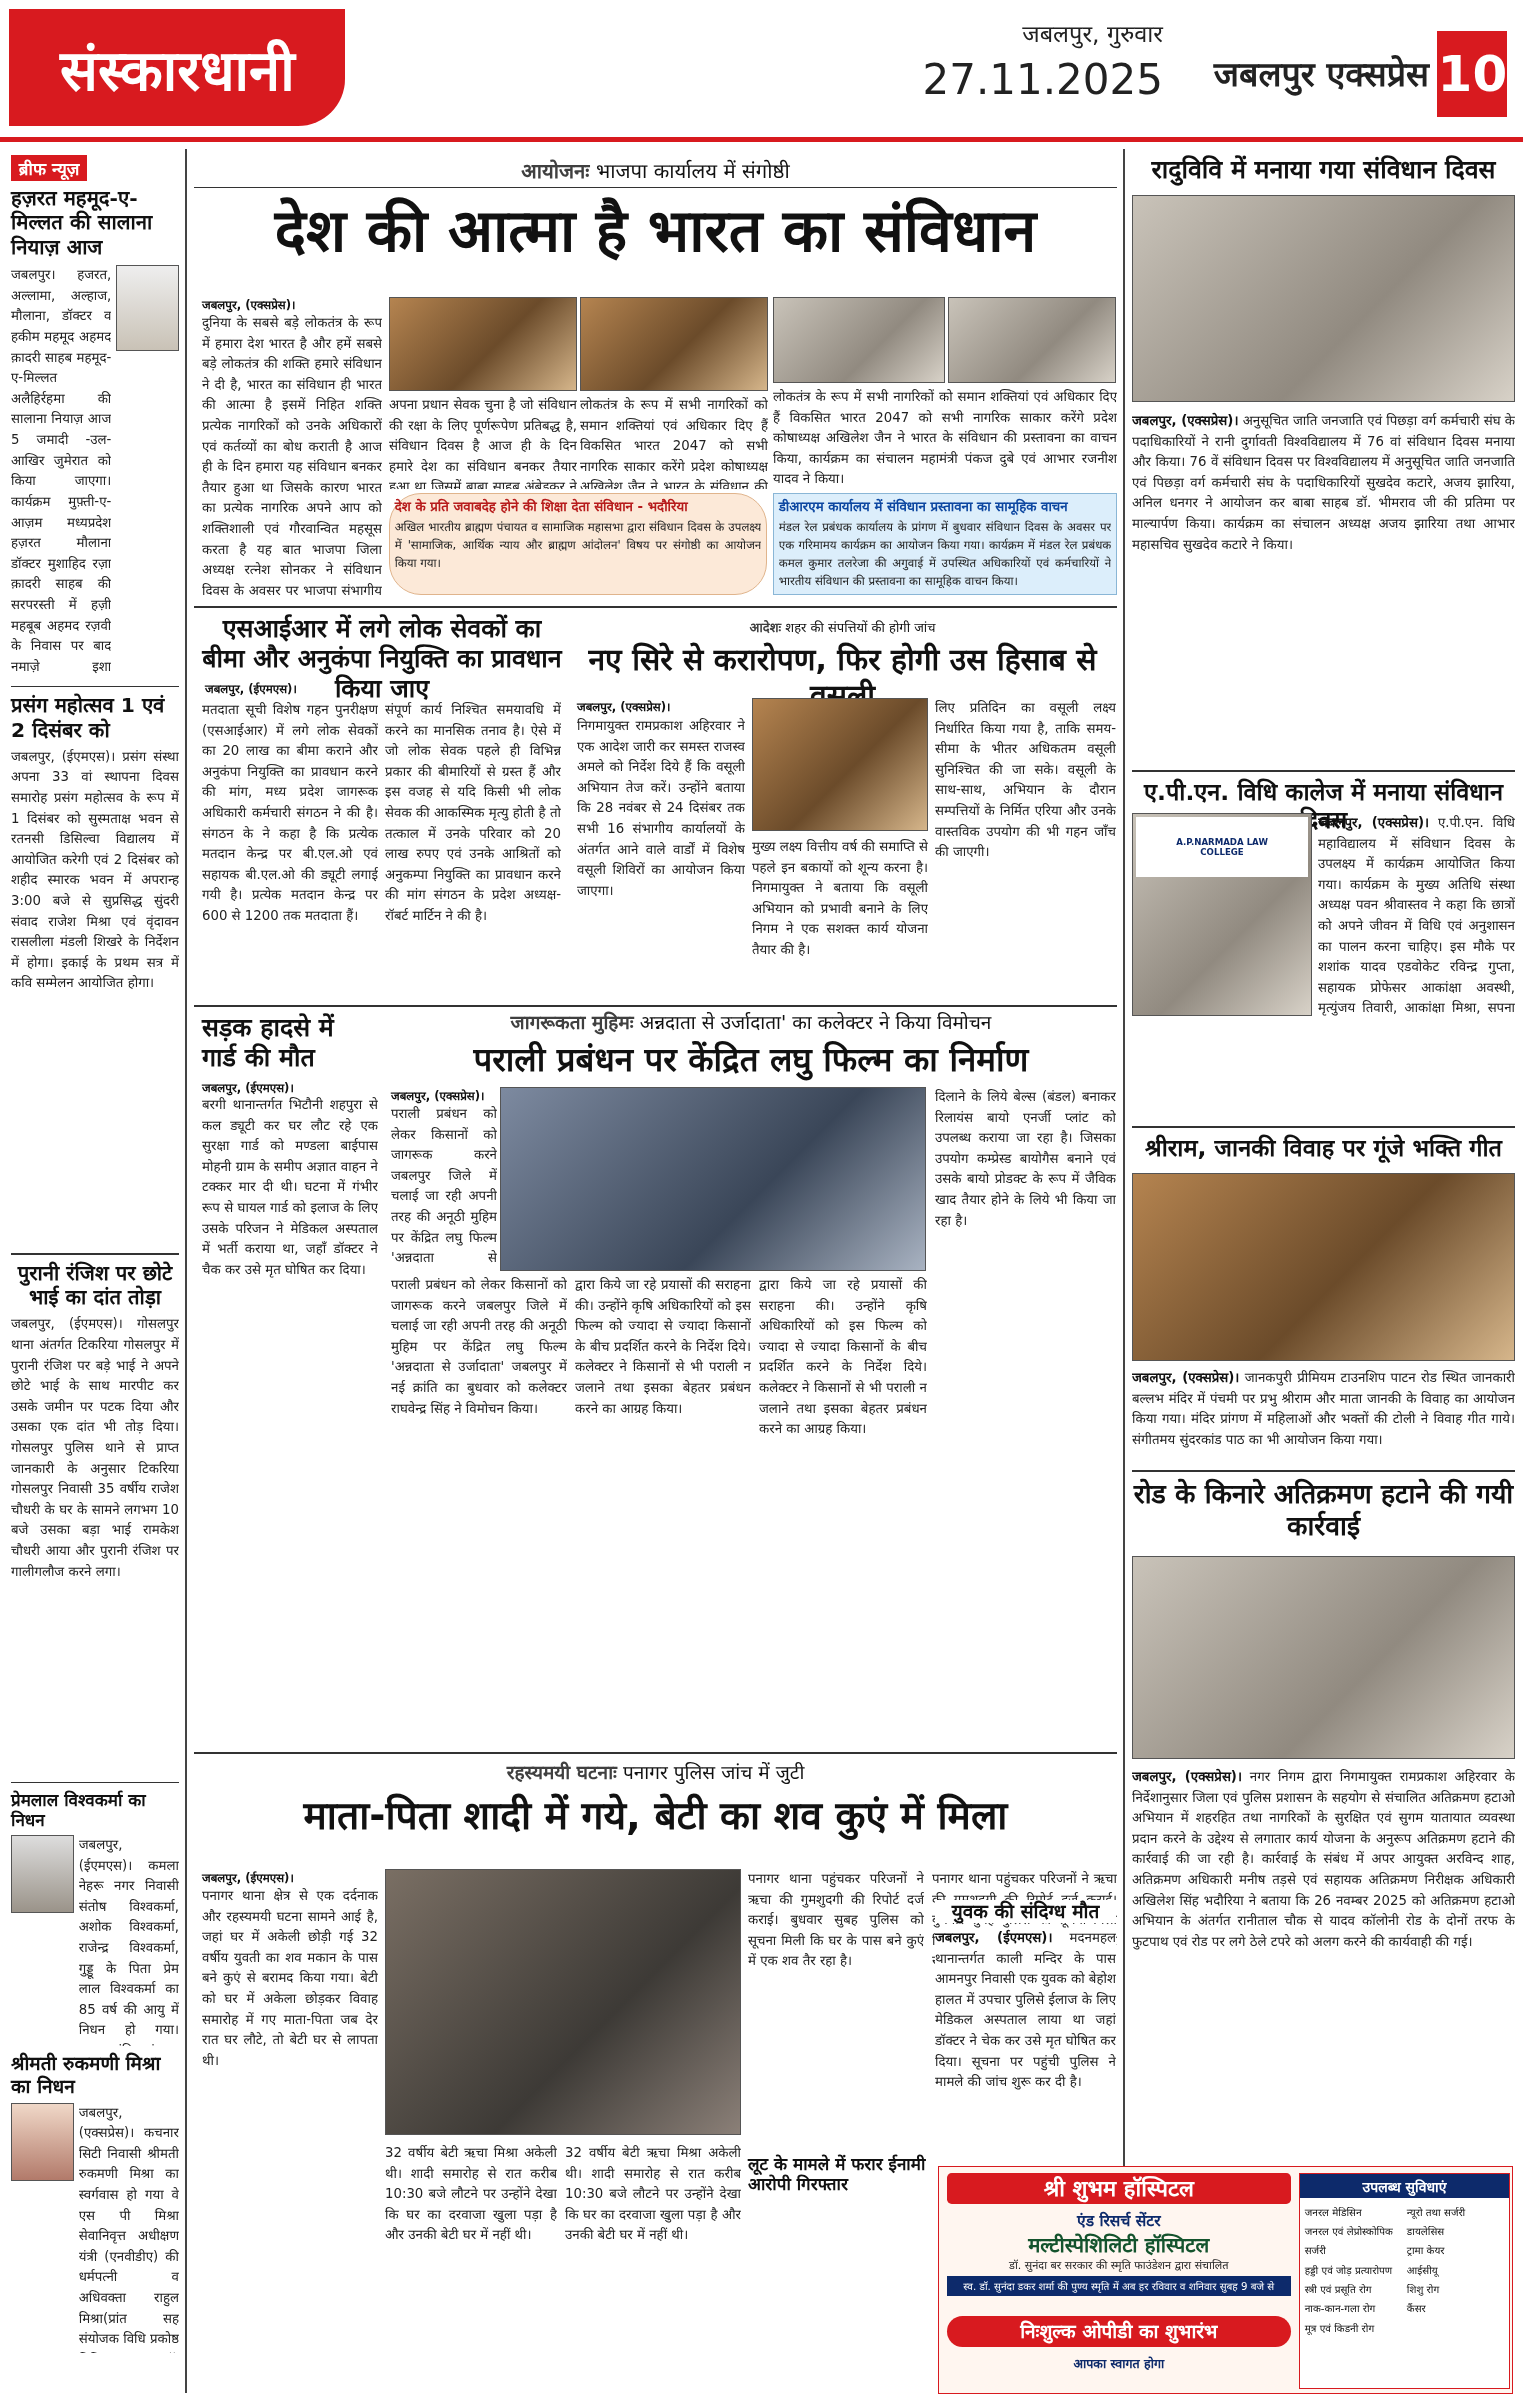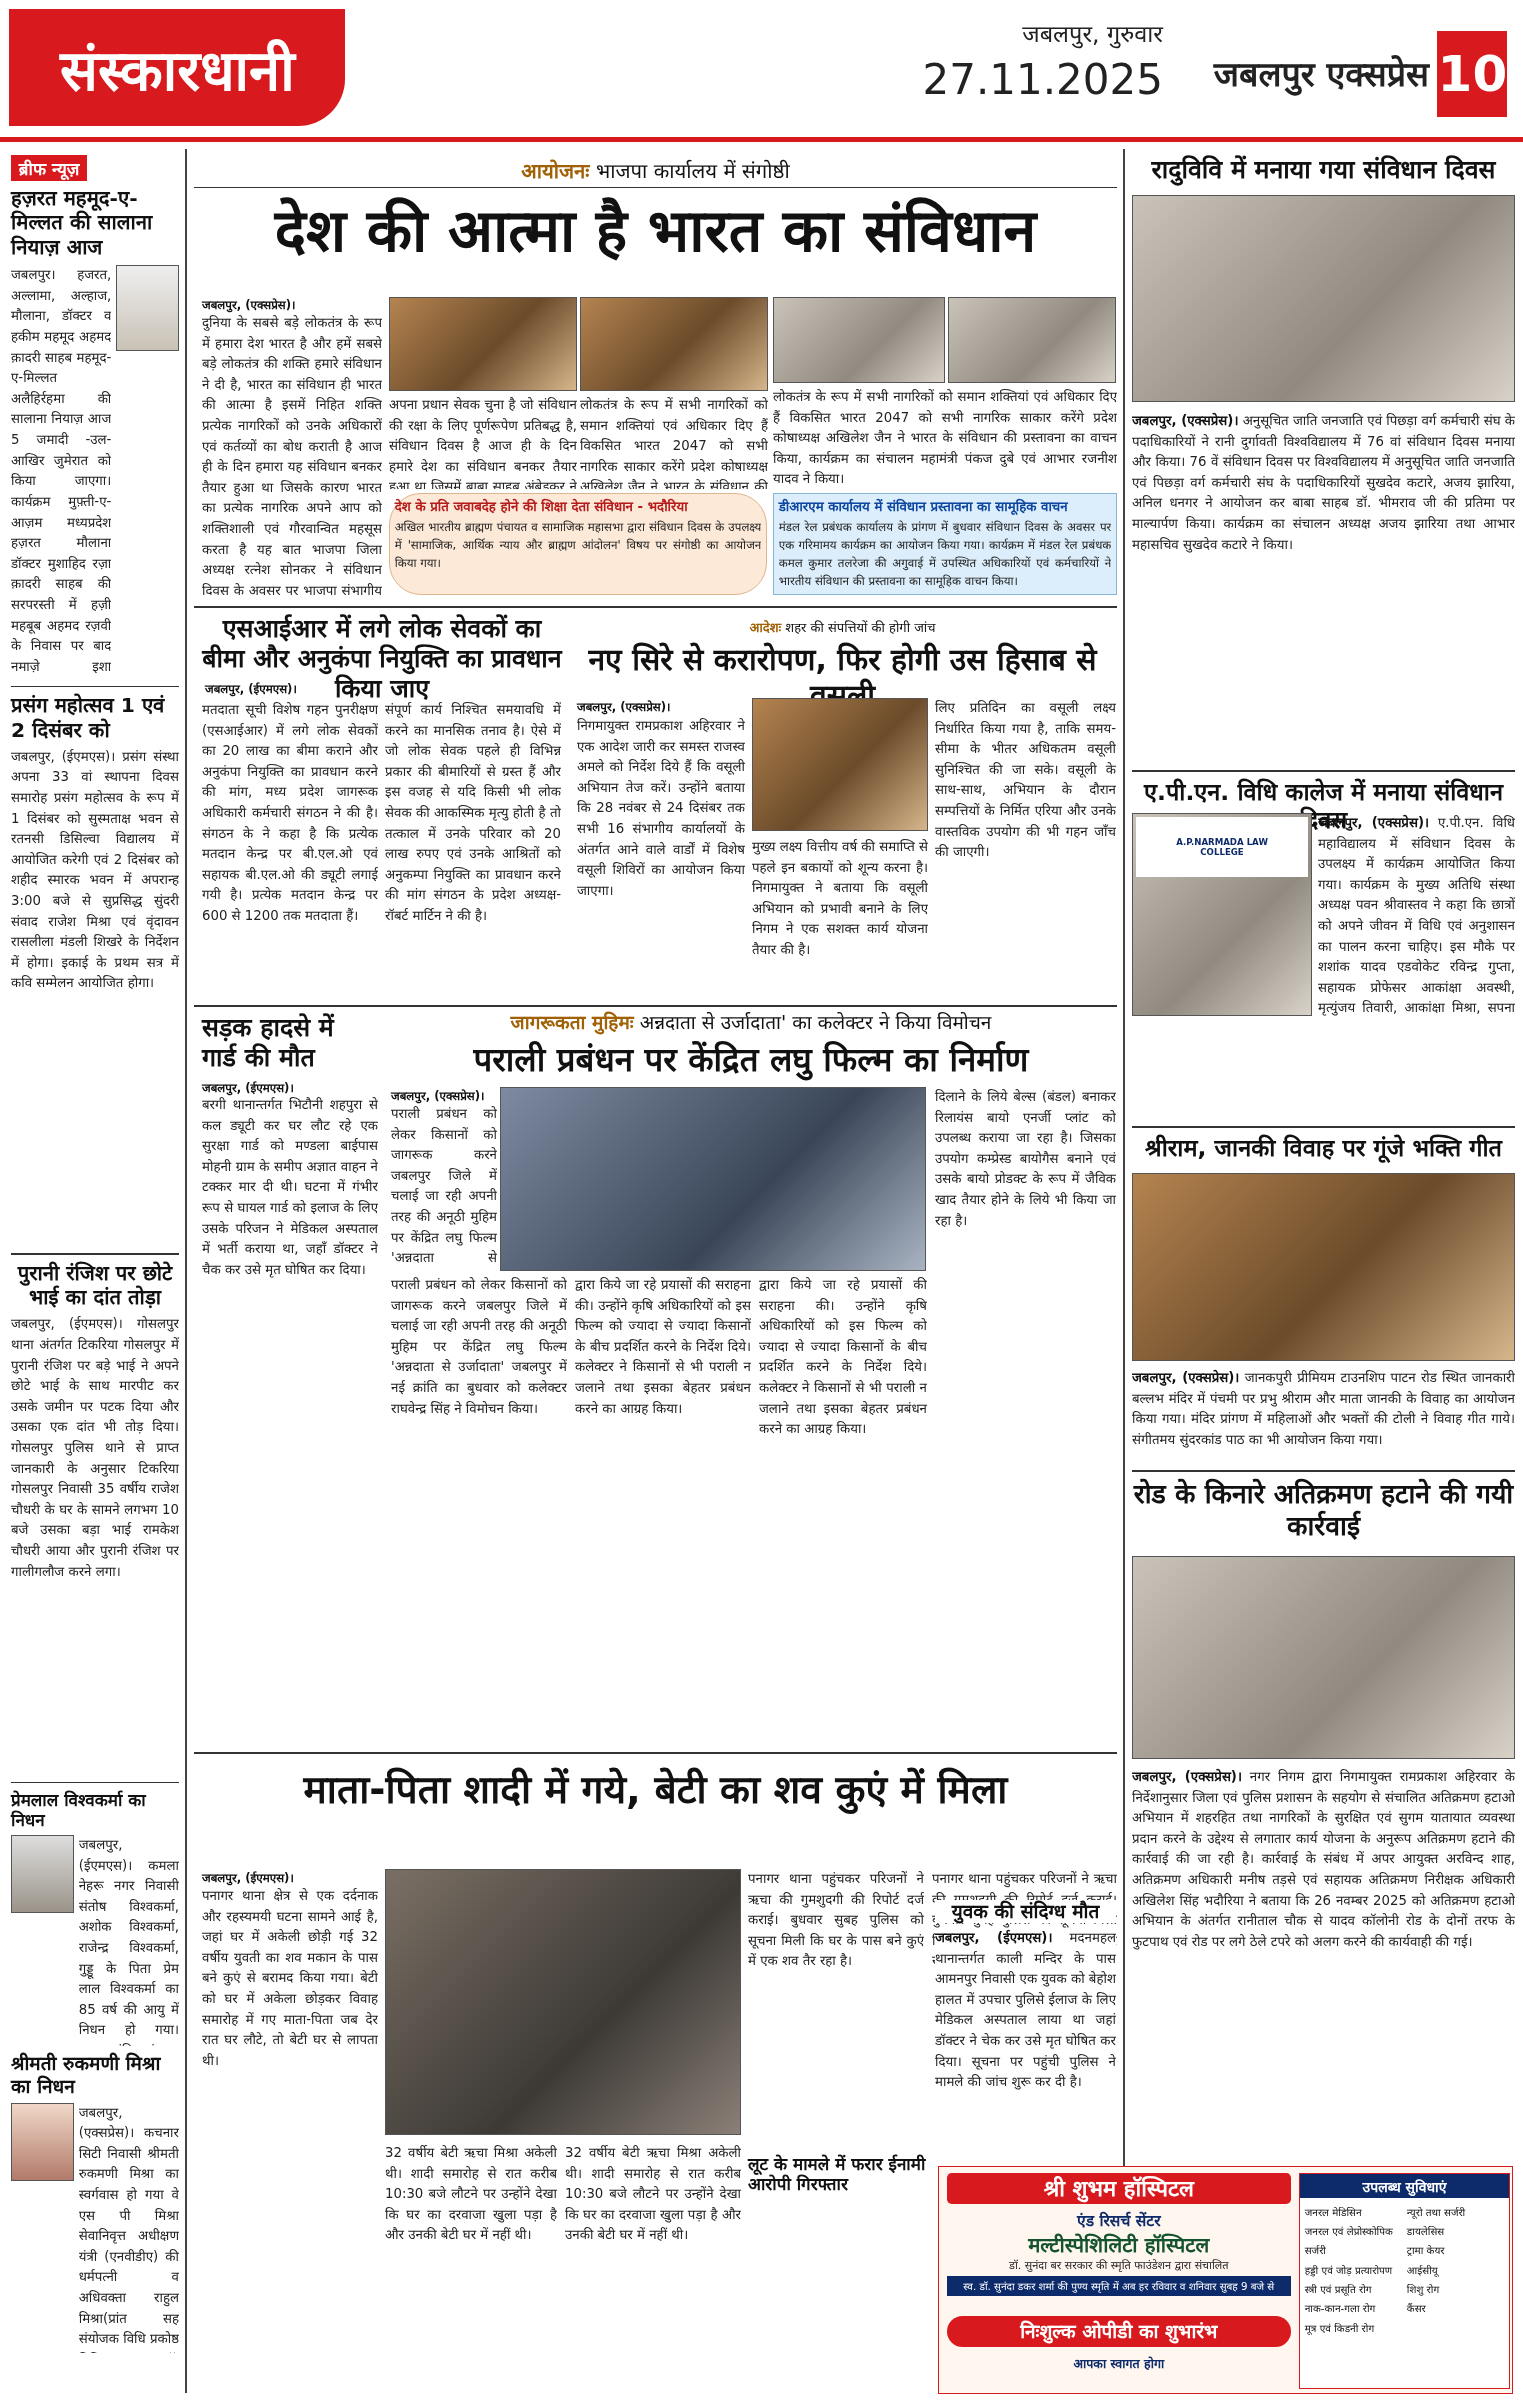--- a/index.html
+++ b/index.html
@@ -9,21 +9,21 @@
   .mast-logo { left: 9.4px; top: 9.4px; width: 336px; height: 117px; background: #d81a1f; border-radius: 0 0 47px 0; color: #fff; font-size: 56px; font-weight: bold; display:flex; align-items:center; justify-content:center; font-family: "DejaVu Serif", serif; }
   .mast-place { position:absolute; right: 360px; top: 17px; font-size: 23.5px; color:#222; }
   .mast-date { position:absolute; right: 360px; top: 55px; font-size: 42px; color:#222; }
   .mast-paper { position:absolute; right: 94px; top: 50px; font-size: 34px; font-weight:bold; color:#222; }
   .mast-page { position:absolute; right: 15.6px; top: 31px; width: 70px; height: 86px; background:#d81a1f; color:#fff; font-size:50px; font-weight:bold; display:flex; align-items:center; justify-content:center; }
   .mast-rule { left: 0; top: 137px; width: 1523px; height: 4.7px; background: #d81a1f; }
   .vrule { width: 1.6px; background:#444; }
   .hrule { height: 1.6px; background:#333; }
   .txt { font-size: 13.3px; line-height: 1.55; color:#222; text-align: justify; overflow: hidden; }
   .hd { font-weight: bold; color:#111; line-height:1.2; }
-  .kicker { color:#a16207; font-weight:bold; }
+  .kicker { color:#404040; font-weight:bold; }
   .photo { background: linear-gradient(135deg,#7a6f64,#3d3a36 60%,#8b8078); border:0.8px solid #555; }
   .photo.light { background: linear-gradient(135deg,#c9c3b9,#918a80 60%,#d8d2c8); }
   .photo.warm { background: linear-gradient(135deg,#b58450,#6b4b2a 55%,#d6b68b); }
   .photo.blue { background: linear-gradient(135deg,#7d8aa0,#3a4658 60%,#a9b3c2); }
   .boxy { background:#fce9d8; border:0.8px solid #e0b48c; }
   .redbox { background:#d81a1f; color:#fff; }
   .dateline { font-weight:bold; color:#111; }
   .ad { background:#fff6f0; border:1.6px solid #d81a1f; }
 </style>
 </head>
@@ -120,20 +120,24 @@
 <div class="abs dateline" style="left:391px;top:1087px;font-size:11.7px;">जबलपुर, (एक्सप्रेस)।</div>
 <div class="abs photo blue" style="left:500px;top:1087px;width:426px;height:184px;"></div>
 <div class="abs txt" style="left:391px;top:1104px;width:106px;height:164px;">पराली प्रबंधन को लेकर किसानों को जागरूक करने जबलपुर जिले में चलाई जा रही अपनी तरह की अनूठी मुहिम पर केंद्रित लघु फिल्म 'अन्नदाता से उर्जादाता' जबलपुर में नई क्रांति का बुधवार को कलेक्टर राघवेन्द्र सिंह ने विमोचन किया।</div>
 <div class="abs txt" style="left:391px;top:1275px;width:176px;height:469px;">पराली प्रबंधन को लेकर किसानों को जागरूक करने जबलपुर जिले में चलाई जा रही अपनी तरह की अनूठी मुहिम पर केंद्रित लघु फिल्म 'अन्नदाता से उर्जादाता' जबलपुर में नई क्रांति का बुधवार को कलेक्टर राघवेन्द्र सिंह ने विमोचन किया।</div>
 <div class="abs txt" style="left:575px;top:1275px;width:176px;height:469px;">द्वारा किये जा रहे प्रयासों की सराहना की। उन्होंने कृषि अधिकारियों को इस फिल्म को ज्यादा से ज्यादा किसानों के बीच प्रदर्शित करने के निर्देश दिये। कलेक्टर ने किसानों से भी पराली न जलाने तथा इसका बेहतर प्रबंधन करने का आग्रह किया।</div>
 <div class="abs txt" style="left:759px;top:1275px;width:168px;height:469px;">द्वारा किये जा रहे प्रयासों की सराहना की। उन्होंने कृषि अधिकारियों को इस फिल्म को ज्यादा से ज्यादा किसानों के बीच प्रदर्शित करने के निर्देश दिये। कलेक्टर ने किसानों से भी पराली न जलाने तथा इसका बेहतर प्रबंधन करने का आग्रह किया।</div>
 <div class="abs txt" style="left:935px;top:1087px;width:181px;height:657px;">दिलाने के लिये बेल्स (बंडल) बनाकर रिलायंस बायो एनर्जी प्लांट को उपलब्ध कराया जा रहा है। जिसका उपयोग कम्प्रेस्ड बायोगैस बनाने एवं उसके बायो प्रोडक्ट के रूप में जैविक खाद तैयार होने के लिये भी किया जा रहा है।</div>
 
 <div class="abs hrule" style="left:194px;top:1752px;width:923px;"></div>
 <div class="abs" style="left:194px;top:1759px;width:923px;">
+  <div style="text-align:center;font-size:19px;">
+    <span class="kicker">रहस्यमयी घटनाः</span>
+    <span>पनागर पुलिस जांच में जुटी</span>
+  </div>
   <div class="hd" style="font-size:39px;text-align:center;margin-top:7.8px;">माता-पिता शादी में गये, बेटी का शव कुएं में मिला</div>
 </div>
 <div class="abs dateline" style="left:202px;top:1869px;font-size:11.7px;">जबलपुर, (ईएमएस)।</div>
 <div class="abs txt" style="left:202px;top:1886px;width:176px;height:500px;">पनागर थाना क्षेत्र से एक दर्दनाक और रहस्यमयी घटना सामने आई है, जहां घर में अकेली छोड़ी गई 32 वर्षीय युवती का शव मकान के पास बने कुएं से बरामद किया गया। बेटी को घर में अकेला छोड़कर विवाह समारोह में गए माता-पिता जब देर रात घर लौटे, तो बेटी घर से लापता थी।</div>
 <div class="abs photo" style="left:385px;top:1869px;width:356px;height:266px;"></div>
 <div class="abs txt" style="left:385px;top:2143px;width:172px;height:242px;">32 वर्षीय बेटी ऋचा मिश्रा अकेली थी। शादी समारोह से रात करीब 10:30 बजे लौटने पर उन्होंने देखा कि घर का दरवाजा खुला पड़ा है और उनकी बेटी घर में नहीं थी।</div>
 <div class="abs txt" style="left:565px;top:2143px;width:176px;height:242px;">32 वर्षीय बेटी ऋचा मिश्रा अकेली थी। शादी समारोह से रात करीब 10:30 बजे लौटने पर उन्होंने देखा कि घर का दरवाजा खुला पड़ा है और उनकी बेटी घर में नहीं थी।</div>
 <div class="abs txt" style="left:748px;top:1869px;width:176px;height:516px;">पनागर थाना पहुंचकर परिजनों ने ऋचा की गुमशुदगी की रिपोर्ट दर्ज कराई। बुधवार सुबह पुलिस को सूचना मिली कि घर के पास बने कुएं में एक शव तैर रहा है।</div>
 <div class="abs txt" style="left:932px;top:1869px;width:185px;height:266px;">पनागर थाना पहुंचकर परिजनों ने ऋचा की गुमशुदगी की रिपोर्ट दर्ज कराई। बुधवार सुबह पुलिस को सूचना मिली कि घर के पास बने कुएं में एक शव तैर रहा है।</div>
 <div class="abs hd" style="left:748px;top:2154px;width:180px;font-size:17px;">लूट के मामले में फरार ईनामी आरोपी गिरफ्तार</div>

